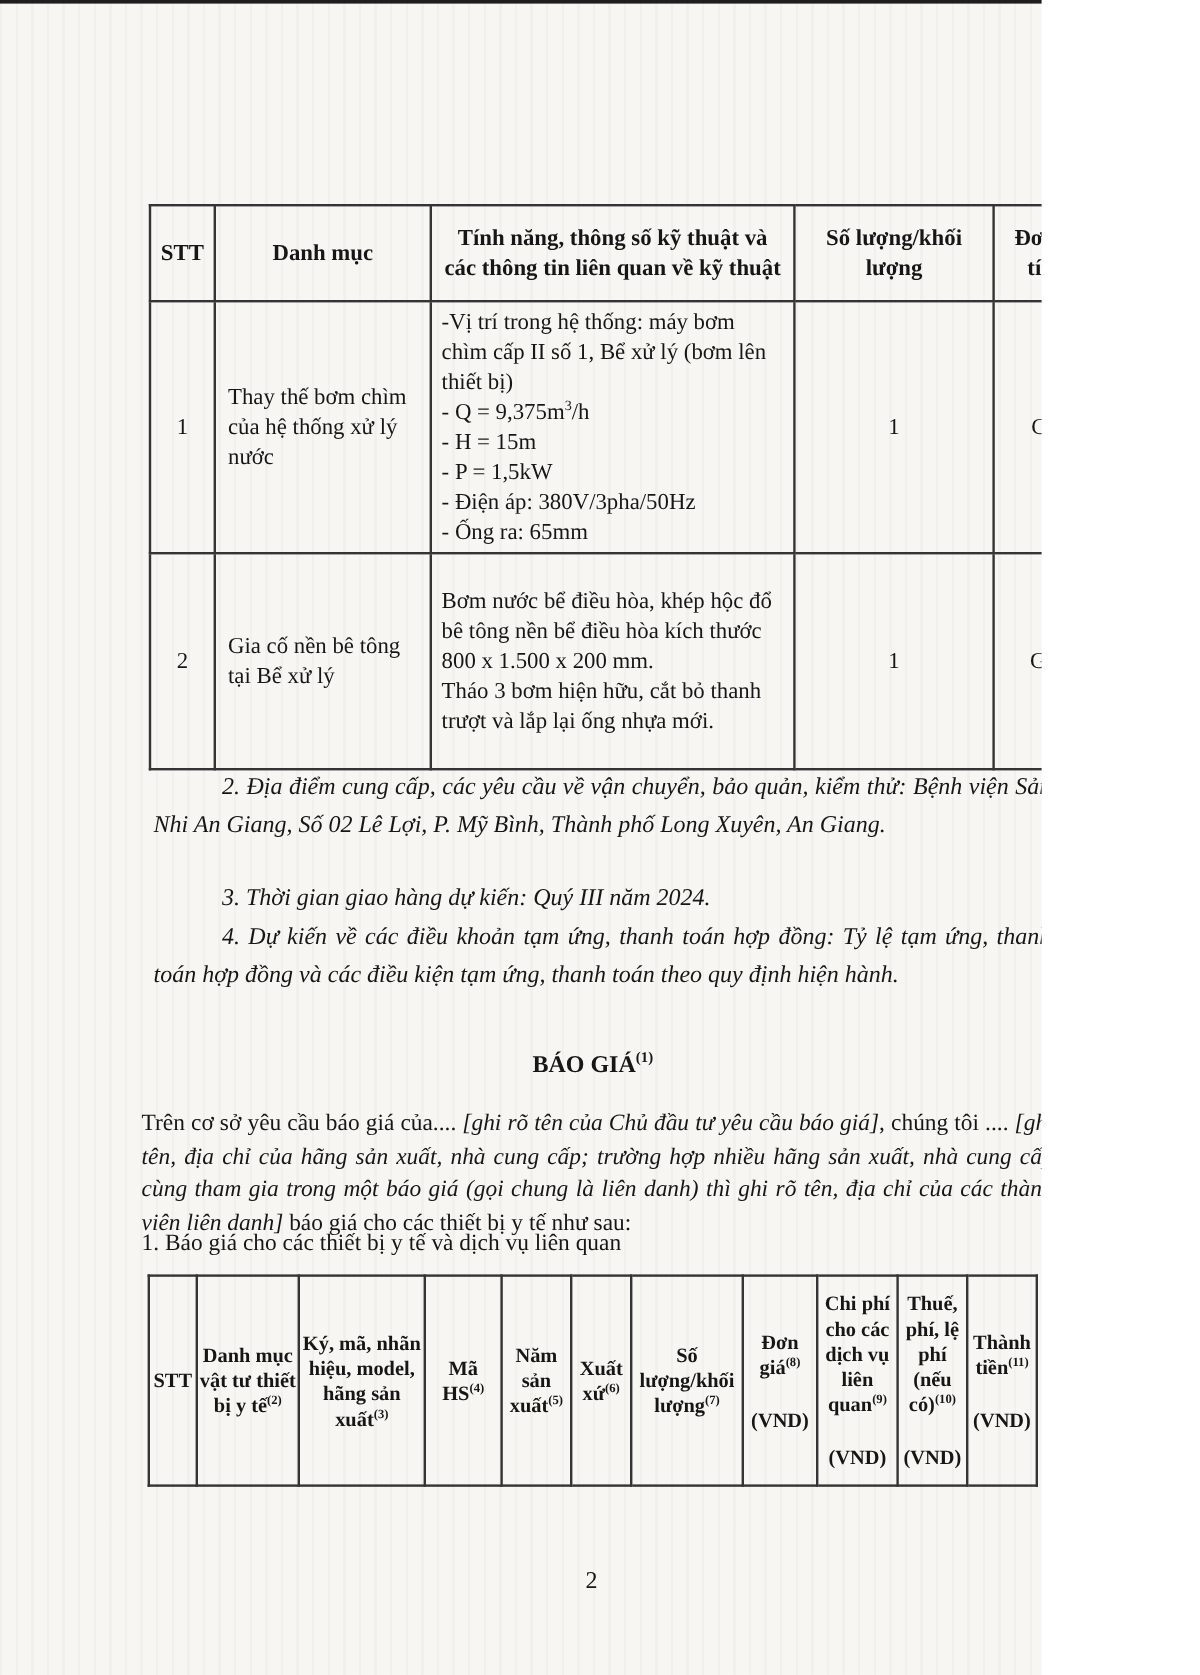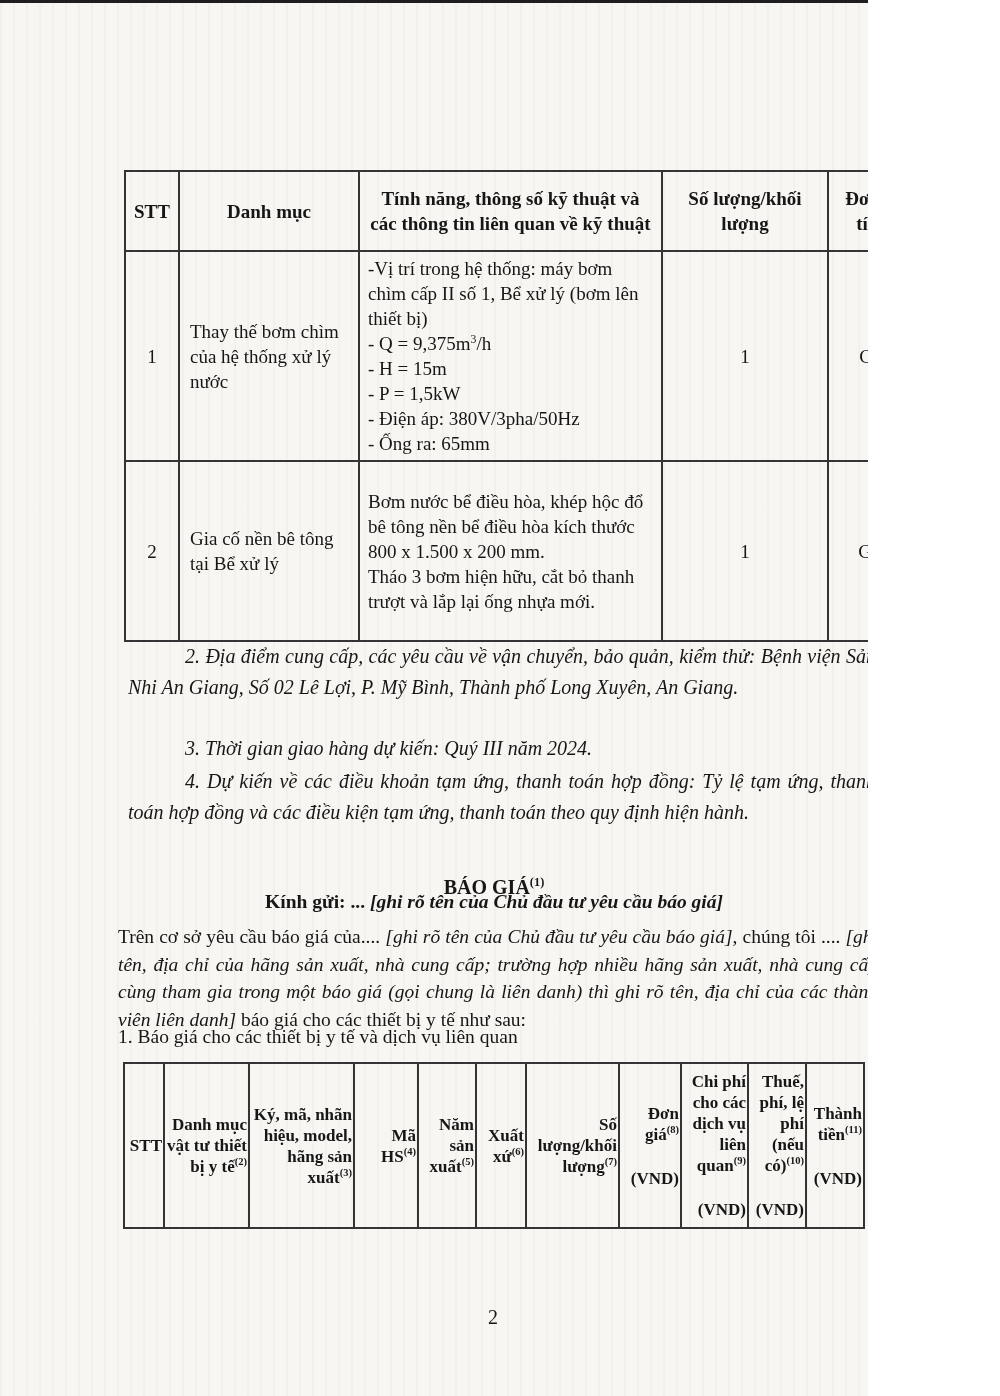--- a/index.html
+++ b/index.html
@@ -38,21 +38,21 @@
   .heading { position:absolute; top:876px; left:110px; width:768px; text-align:center; font-weight:bold; font-size:20px; margin:0; }
   .salutation { position:absolute; top:891px; left:110px; width:768px; text-align:center; font-weight:bold; font-size:19.5px; margin:0; }
   .bi { font-style:italic; }
   .intro { position:absolute; top:923px; left:118px; width:760px; font-size:19.5px; line-height:27.5px; text-align:justify; margin:0; }
   .it { font-style:italic; }
   .list1 { position:absolute; top:1026px; left:118px; width:760px; font-size:19.5px; margin:0; }
 
   
   .t2 { position:absolute; top:1062px; left:123px; width:740px; }
   .t2 .tr-head { height:165px; }
-  .t2 th { font-size:17px; font-weight:bold; text-align:right; vertical-align:middle; line-height:21px; padding:2px 1px; }
+  .t2 th { font-size:17px; font-weight:bold; text-align:center; vertical-align:middle; line-height:21px; padding:12px 1px; }
   .t2 .unit { margin-top:23px; }
 
   .pagenum { position:absolute; top:1306px; left:0; width:986px; text-align:center; font-size:20px; }
 </style>
 </head>
 <body>
 
 <div class="page">
 
   <div class="top-line"></div>
@@ -100,21 +100,20 @@
         <td class="cell-center">Gói</td>
       </tr>
     </tbody>
   </table>
 
   <p class="para p2">2. Địa điểm cung cấp, các yêu cầu về vận chuyển, bảo quản, kiểm thử: Bệnh viện Sản Nhi An Giang, Số 02 Lê Lợi, P. Mỹ Bình, Thành phố Long Xuyên, An Giang.</p>
   <p class="para p3">3. Thời gian giao hàng dự kiến: Quý III năm 2024.</p>
   <p class="para p4">4. Dự kiến về các điều khoản tạm ứng, thanh toán hợp đồng: Tỷ lệ tạm ứng, thanh toán hợp đồng và các điều kiện tạm ứng, thanh toán theo quy định hiện hành.</p>
 
   <p class="heading"><span>BÁO GIÁ</span><sup class="fn">(1)</sup></p>
-  <p class="salutation"><span>Kính gửi: ... </span><span class="bi">[ghi rõ tên của Chủ đầu tư yêu cầu báo giá]</span></p>
 
   <p class="intro"><span>Trên cơ sở yêu cầu báo giá của.... </span><span class="it">[ghi rõ tên của Chủ đầu tư yêu cầu báo giá]</span><span>, chúng tôi .... </span><span class="it">[ghi tên, địa chỉ của hãng sản xuất, nhà cung cấp; trường hợp nhiều hãng sản xuất, nhà cung cấp cùng tham gia trong một báo giá (gọi chung là liên danh) thì ghi rõ tên, địa chỉ của các thành viên liên danh]</span><span> báo giá cho các thiết bị y tế như sau:</span></p>
 
   <p class="list1">1. Báo giá cho các thiết bị y tế và dịch vụ liên quan</p>
 
   <table class="t2">
     <colgroup>
       <col style="width:40px">
         <col style="width:85px">
         <col style="width:105px">

